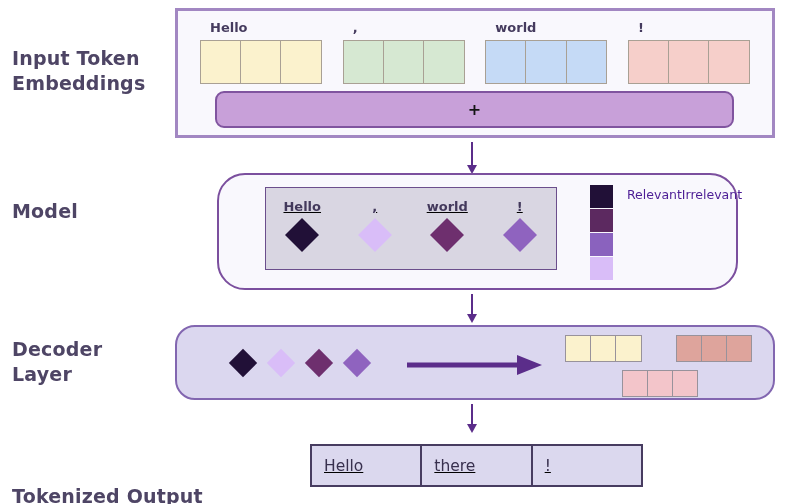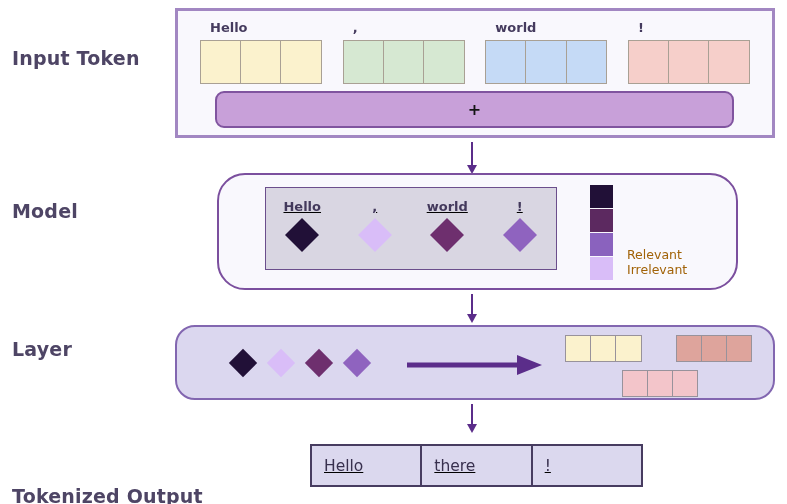--- a/index.html
+++ b/index.html
@@ -56,22 +56,22 @@
     background:#D9D6E2;border:1.5px solid #6B4E8C;
     display:flex;justify-content:space-around;align-items:flex-start;padding-top:11px;
   }
   .att-group{display:flex;flex-direction:column;align-items:center;width:64px;}
   .att-label{font-weight:bold;font-size:13px;color:#43395C;height:17px;}
   .att-diamond{width:24px;height:24px;transform:rotate(45deg);margin-top:7px;}
   #legend{position:absolute;left:371px;top:10px;display:flex;gap:14px;}
   #legend-swatches{display:flex;flex-direction:column;gap:1px;}
   .swatch{width:23px;height:23px;}
   #legend-labels{
-    height:95px;display:flex;flex-direction:column;justify-content:flex-end;
-    font-size:12.5px;color:#a16207;padding:2px 0 3px 0;box-sizing:border-box;
+    height:95px;display:flex;flex-direction:row;justify-content:center;
+    font-size:12.5px;color:#4c1d95;padding:2px 0 3px 0;box-sizing:border-box;
   }
   
   #decoder-box{
     position:absolute;left:175px;top:325px;width:600px;height:75px;box-sizing:border-box;
     background:#DBD7EF;border:2px solid #8266B0;border-radius:20px;
   }
   #decoder-diamonds{position:absolute;left:56px;top:26px;display:flex;gap:18px;}
   .dec-diamond{width:20px;height:20px;transform:rotate(45deg);}
   #decoder-arrow{position:absolute;left:230px;top:27px;}
   .dec-block{position:absolute;display:flex;height:27px;}
@@ -91,25 +91,27 @@
   }
   .out-cell:last-child{border-right:none;}
 </style>
 </head>
 <body>
 
 <div id="canvas">
 
   <div class="side-label" style="top:46px;">
     <span style="display:block">Input Token</span>
+    <span style="display:block">Embeddings</span>
   </div>
   <div class="side-label" style="top:199px;">
     <span style="display:block">Model</span>
   </div>
   <div class="side-label" style="top:337px;">
+    <span style="display:block">Decoder</span>
     <span style="display:block">Layer</span>
   </div>
   <div class="side-label" style="top:452px;margin-top:32px;">
     <span style="display:block">Tokenized Output</span>
   </div>
 
   <div id="input-box" class="dots">
     <div id="input-token-row">
         <div class="token-group">
           <div class="token-label">Hello</div>

